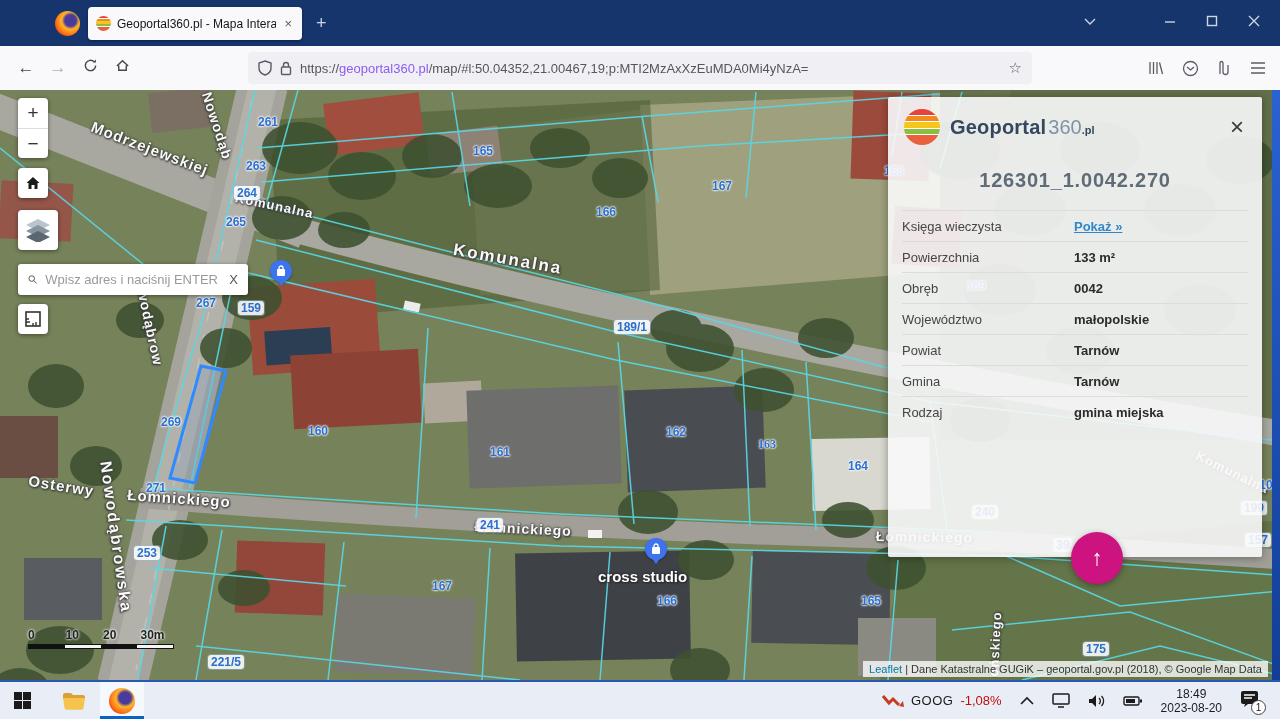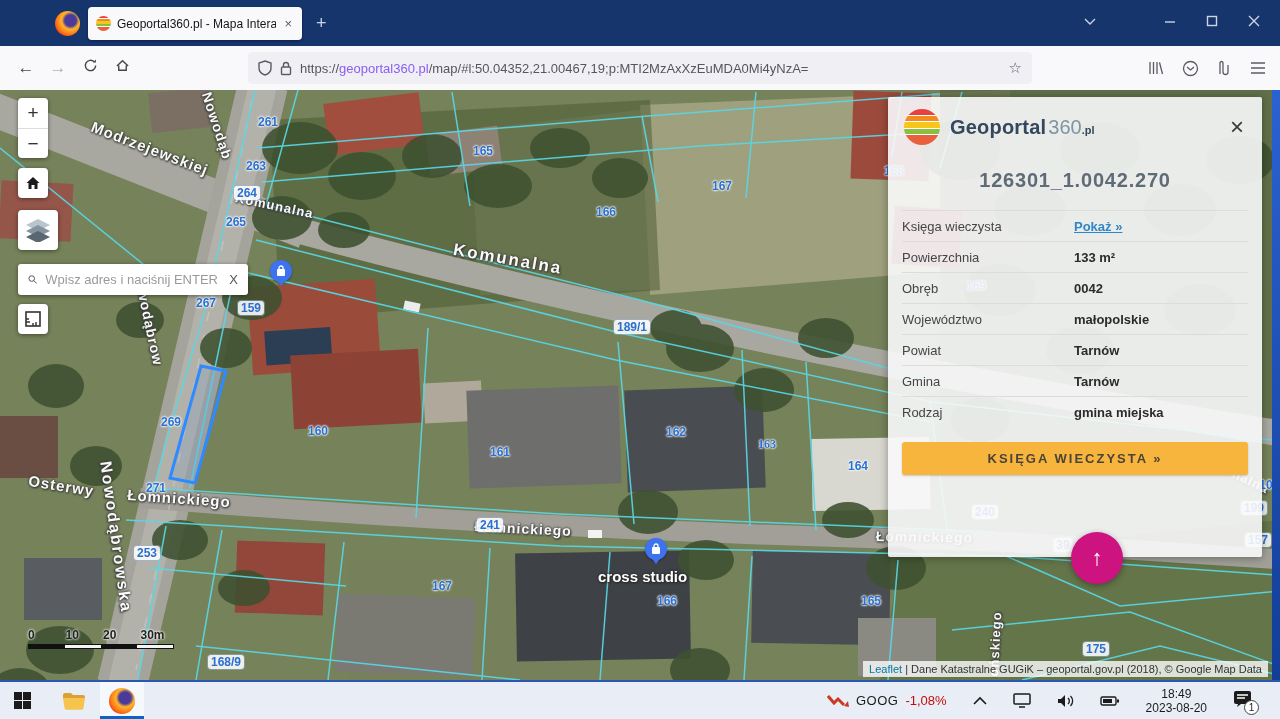--- a/index.html
+++ b/index.html
@@ -102,21 +102,21 @@
     z-index:12; display:flex; align-items:center; justify-content:center; color:#fff; font-size:22px; font-weight:700;
     box-shadow:0 2px 6px rgba(0,0,0,.35); }
 
   
   .taskbar { position:absolute; left:0; top:680px; width:1280px; height:39px; background:#e9eef6;
     border-top:2px solid #2b57b0; display:flex; align-items:center; }
   .task-btn { width:44px; height:37px; display:flex; align-items:center; justify-content:center; }
   .task-btn.active { background:#f5f8fc; box-shadow:inset 0 -3px 0 #0b63c5; }
   .ff-task { width:26px; height:26px; border-radius:50%;
     background:radial-gradient(circle at 62% 38%, #4a3a9b 0 26%, #ffb429 40%, #ff7a18 62%, #e8341c 82%, #c81a6e 100%); }
-  .tray { margin-left:auto; display:flex; align-items:center; gap:26px; padding-right:28px; height:100%; }
+  .tray { margin-left:auto; display:flex; align-items:center; gap:18px; padding-right:21px; height:100%; }
   .stock { display:flex; align-items:center; gap:7px; font-size:13px; }
   .stock .tk { color:#1a1a1a; letter-spacing:.5px; }
   .stock .ch { color:#c40b0b; }
   .clockblk { text-align:center; font-size:12px; color:#1b1b1b; line-height:14px; }
   .notif { position:relative; }
   .notif .badge { position:absolute; right:-7px; bottom:-4px; width:15px; height:15px; background:#fff;
     border:1.5px solid #444; border-radius:50%; font-size:10px; color:#222; display:flex; align-items:center; justify-content:center; }
 </style>
 </head>
 <body>
@@ -329,21 +329,21 @@
       </div>
     <div class="layer" id="parcel-layer">
         <span class="parcel" style="left: 268px; top: 32px;">261</span>
         <span class="parcel" style="left: 256px; top: 76px;">263</span>
         <span class="parcel chip" style="left: 247px; top: 103px;">264</span>
         <span class="parcel" style="left: 236px; top: 132px;">265</span>
         <span class="parcel" style="left: 206px; top: 213px;">267</span>
         <span class="parcel" style="left: 171px; top: 332px;">269</span>
         <span class="parcel" style="left: 156px; top: 398px;">271</span>
         <span class="parcel chip" style="left: 147px; top: 463px;">253</span>
-        <span class="parcel chip" style="left: 226px; top: 572px;">168/9</span>
+        <span class="parcel chip" style="left: 226px; top: 572px;">221/5</span>
         <span class="parcel" style="left: 483px; top: 61px;">165</span>
         <span class="parcel" style="left: 606px; top: 122px;">166</span>
         <span class="parcel" style="left: 722px; top: 96px;">167</span>
         <span class="parcel" style="left: 894px; top: 81px; text-align: right;">168</span>
         <span class="parcel" style="left: 976px; top: 180px; margin-top: 16px;">169</span>
         <span class="parcel chip" style="left: 632px; top: 237px;">189/1</span>
         <span class="parcel chip" style="left: 251px; top: 218px; text-align: center;">159</span>
         <span class="parcel" style="left: 318px; top: 341px;">160</span>
         <span class="parcel" style="left: 500px; top: 362px;">161</span>
         <span class="parcel" style="left: 676px; top: 342px;">162</span>
@@ -455,21 +455,20 @@
         </div>
         <div class="prow">
           <span class="plabel">Gmina</span>
           <span class="pvalue">Tarnów</span>
         </div>
         <div class="prow">
           <span class="plabel">Rodzaj</span>
           <span class="pvalue">gmina miejska</span>
         </div>
       </div>
-      <button class="kw-btn">KSIĘGA WIECZYSTA »</button>
     </div>
     <div class="fab">
         <span>↑</span>
       </div>
 
     <div class="edge-right"></div>
   </div>
 
   <div class="taskbar">
     <div class="task-btn">

